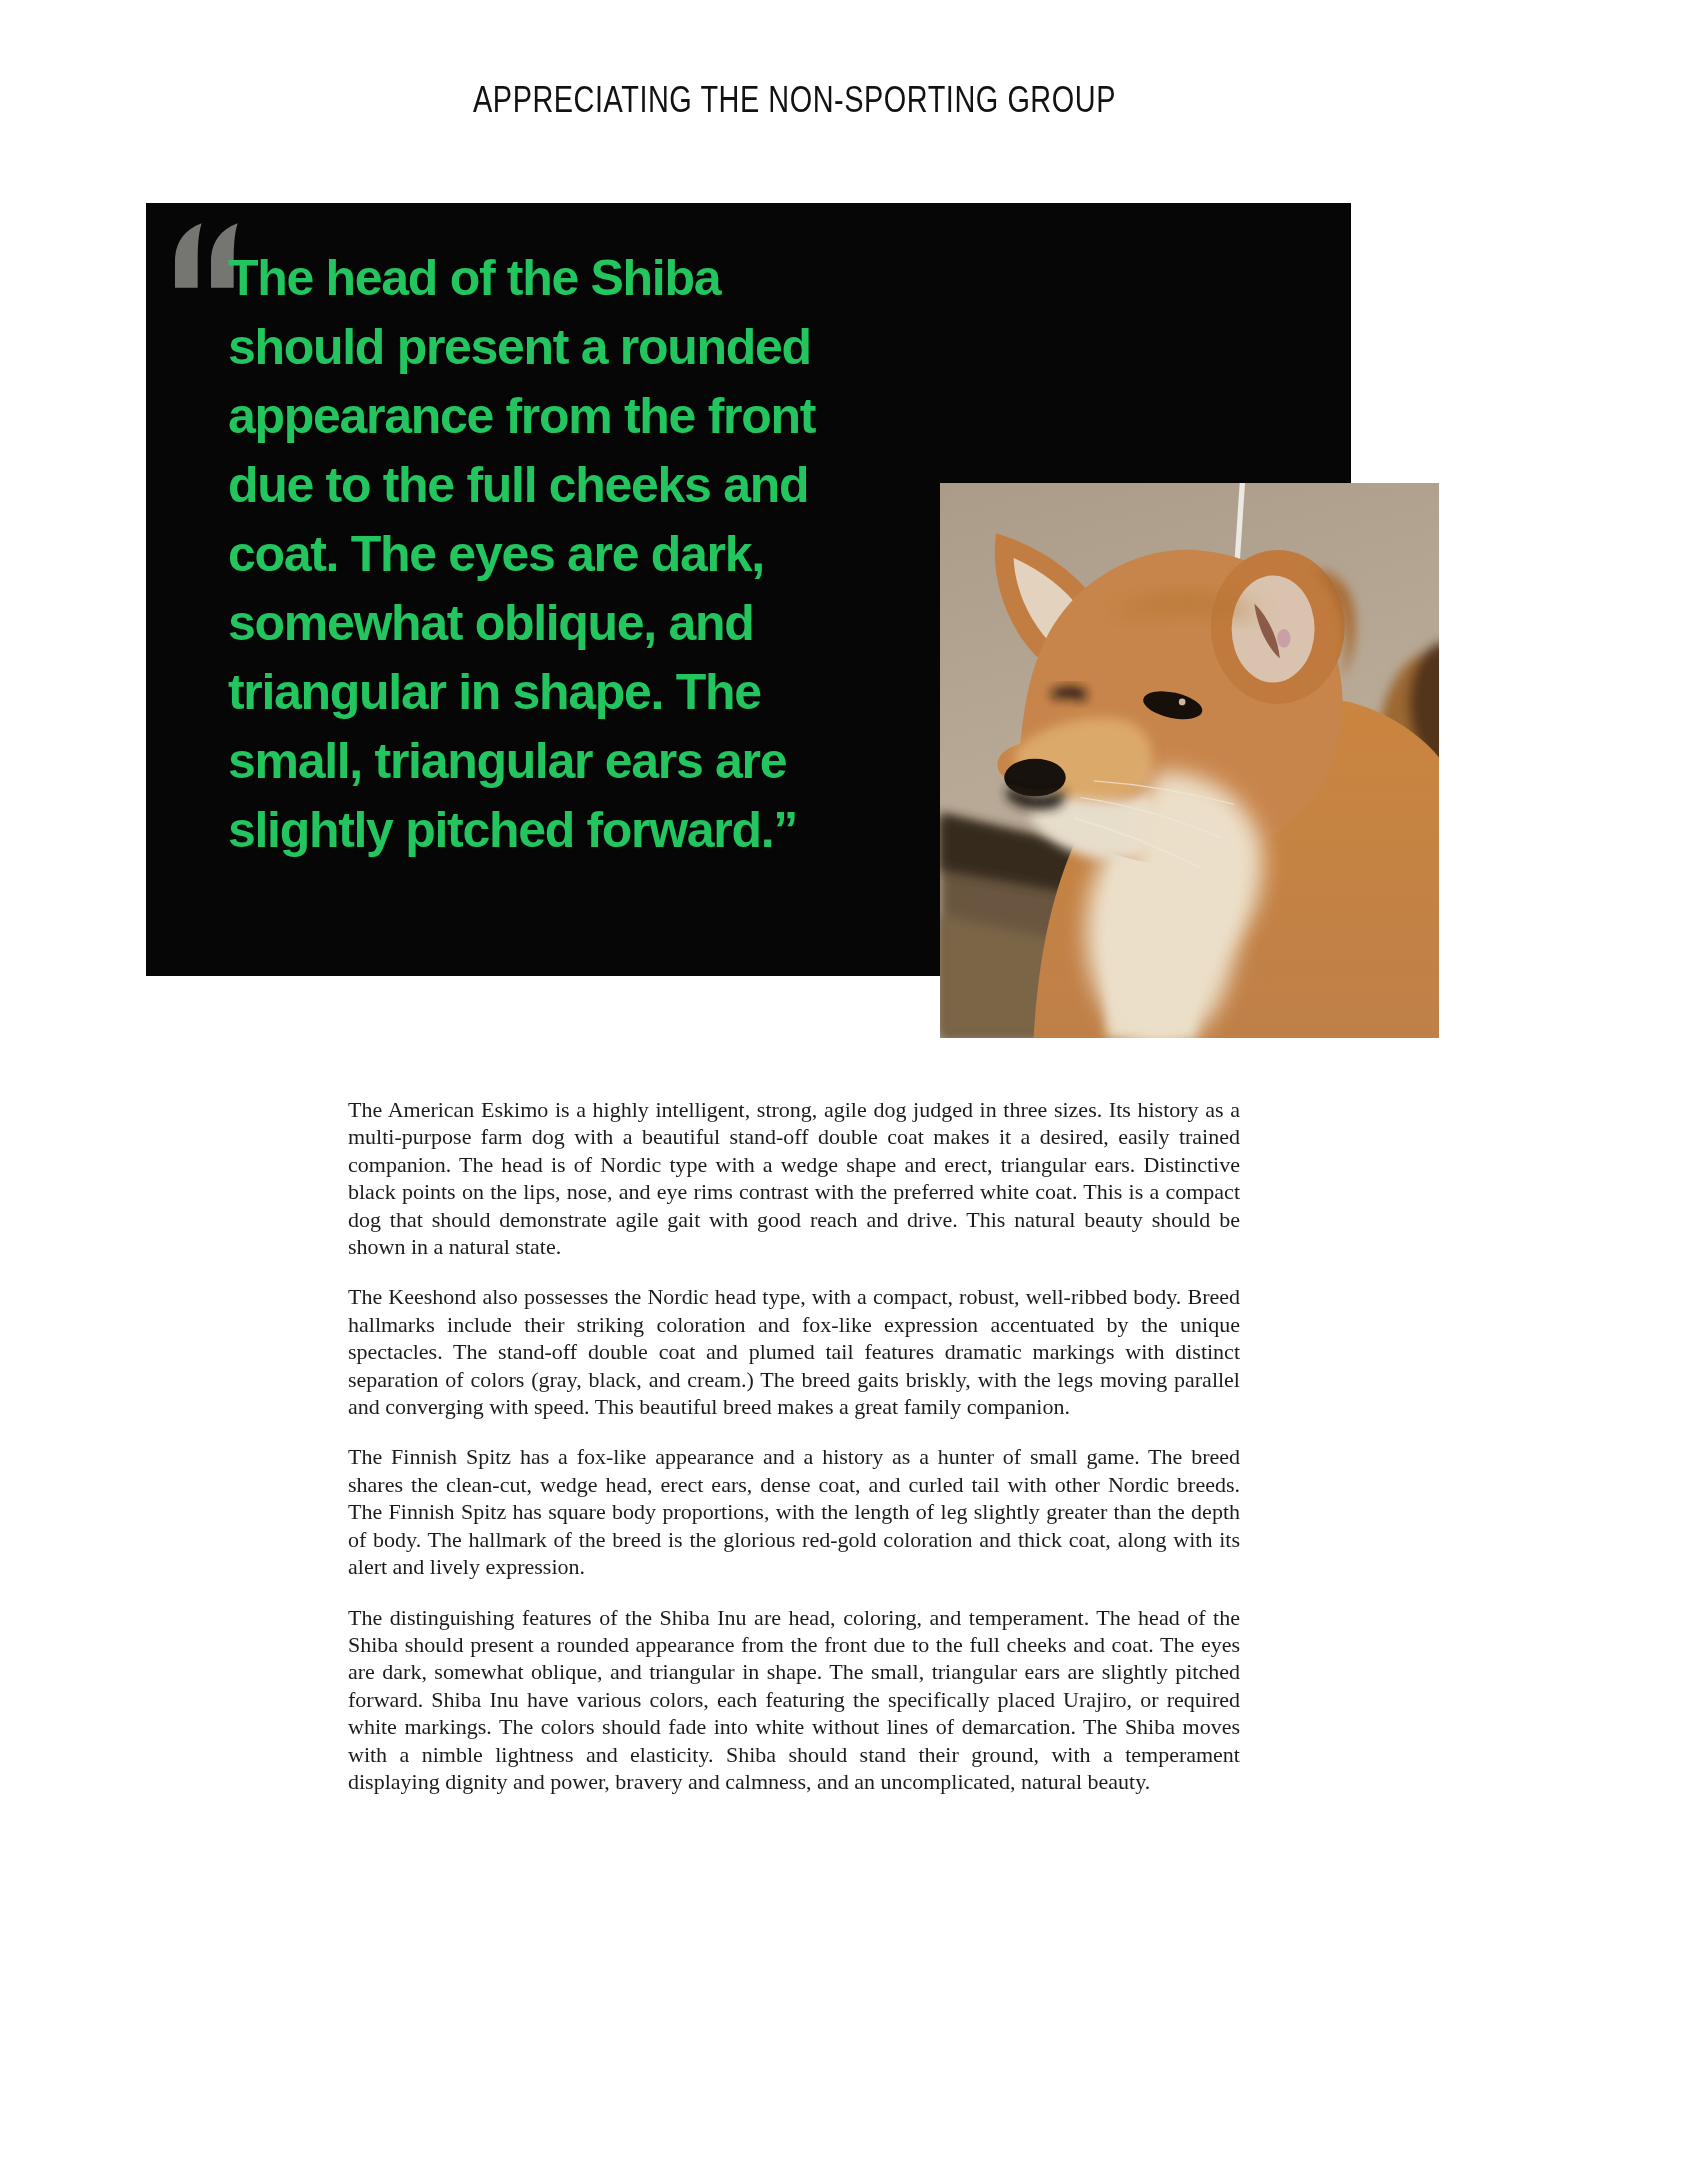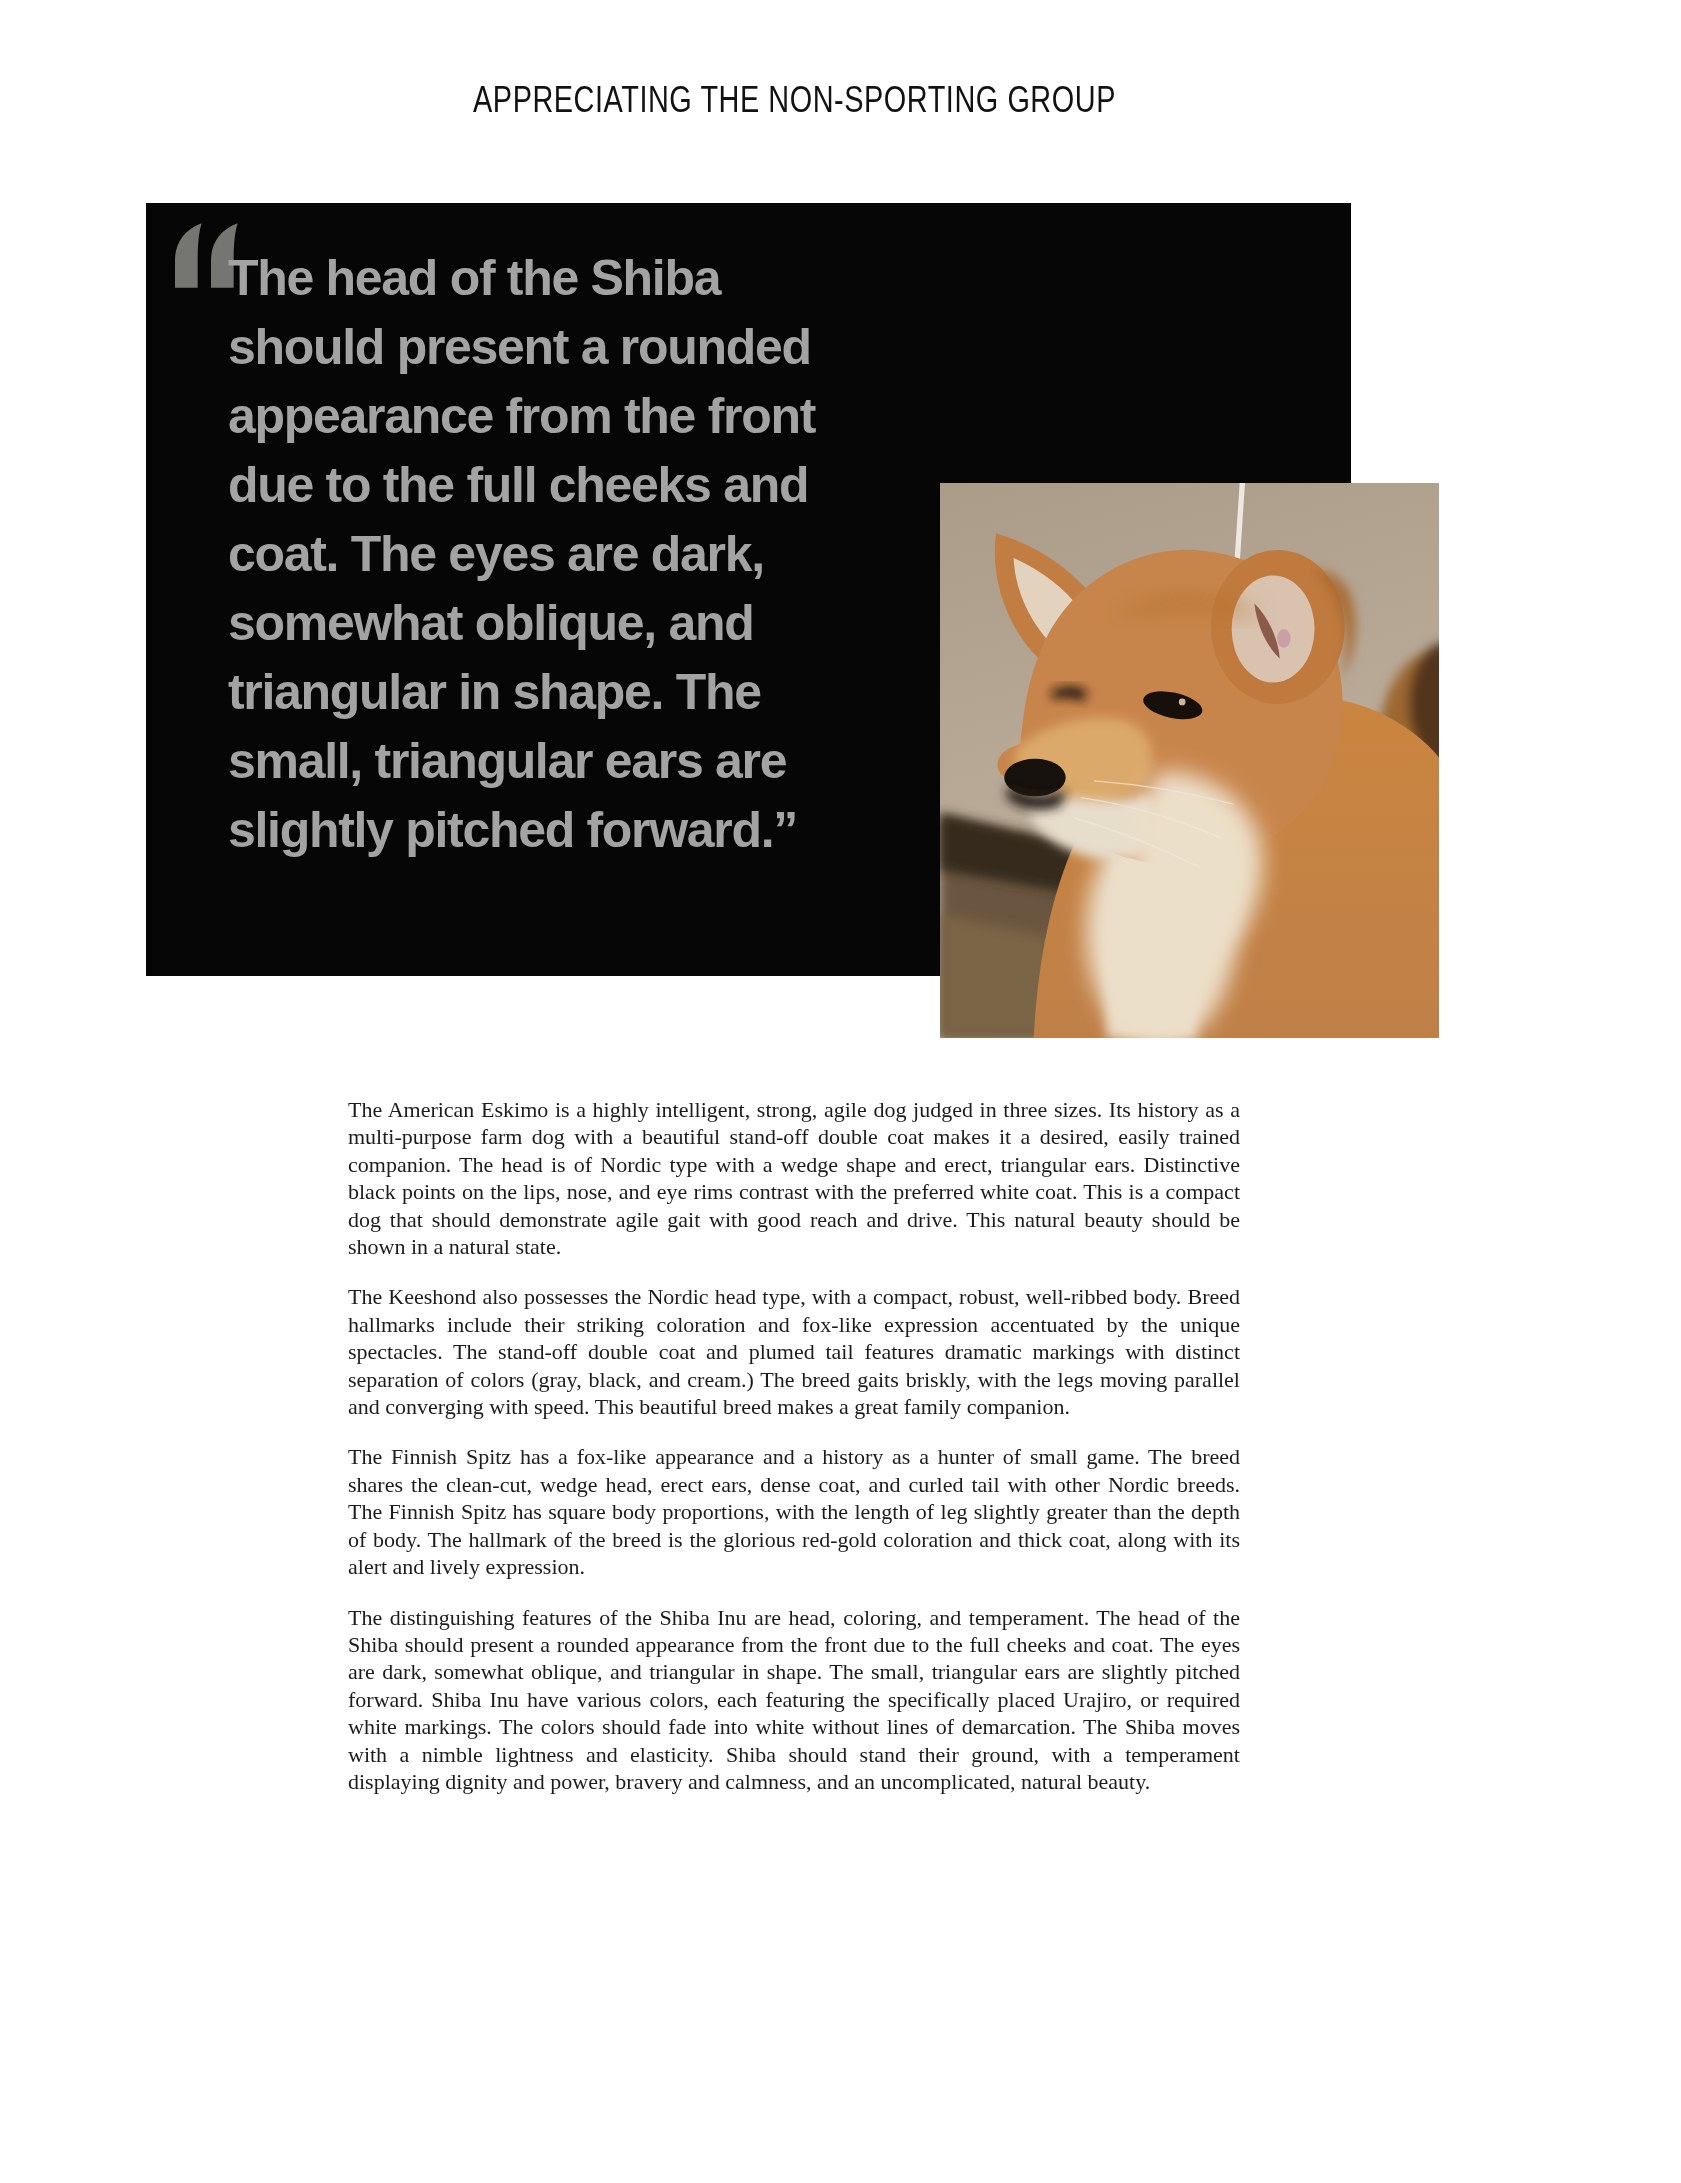--- a/index.html
+++ b/index.html
@@ -41,21 +41,21 @@
   .qmark {
     position: absolute;
     left: 29.4px;
     top: 20px;
   }
   .quote-text {
     position: absolute;
     left: 82px;
     top: 41px;
     width: 837px;
-    color: #a3a3a3;
+    color: #22c55e;
     font-family: "Liberation Sans", sans-serif;
     font-weight: bold;
     font-size: 50px;
     line-height: 69px;
     letter-spacing: -1.3px;
     white-space: pre-line;
   }
 
   
   .photo {

